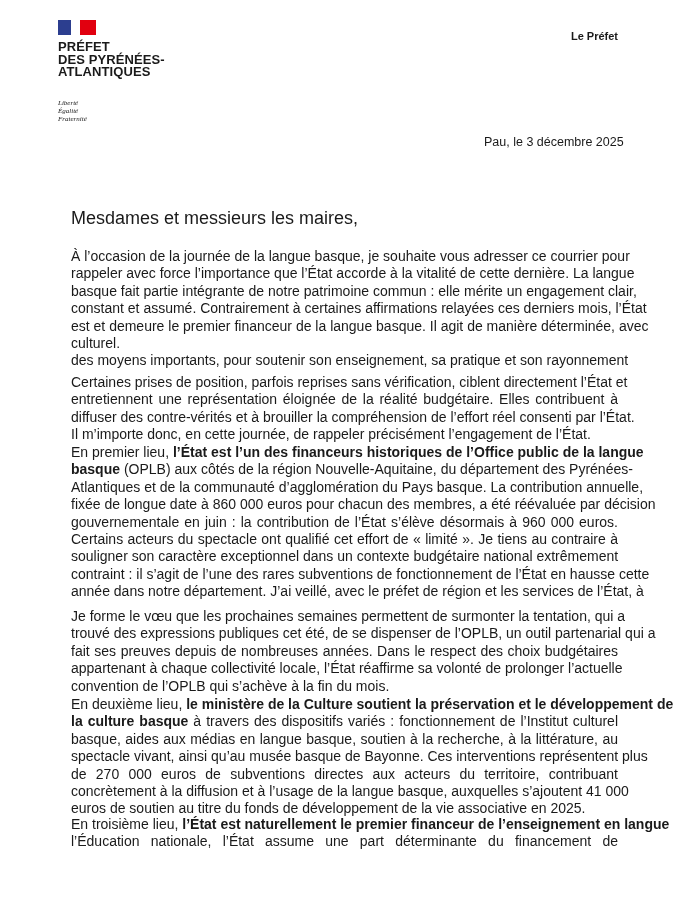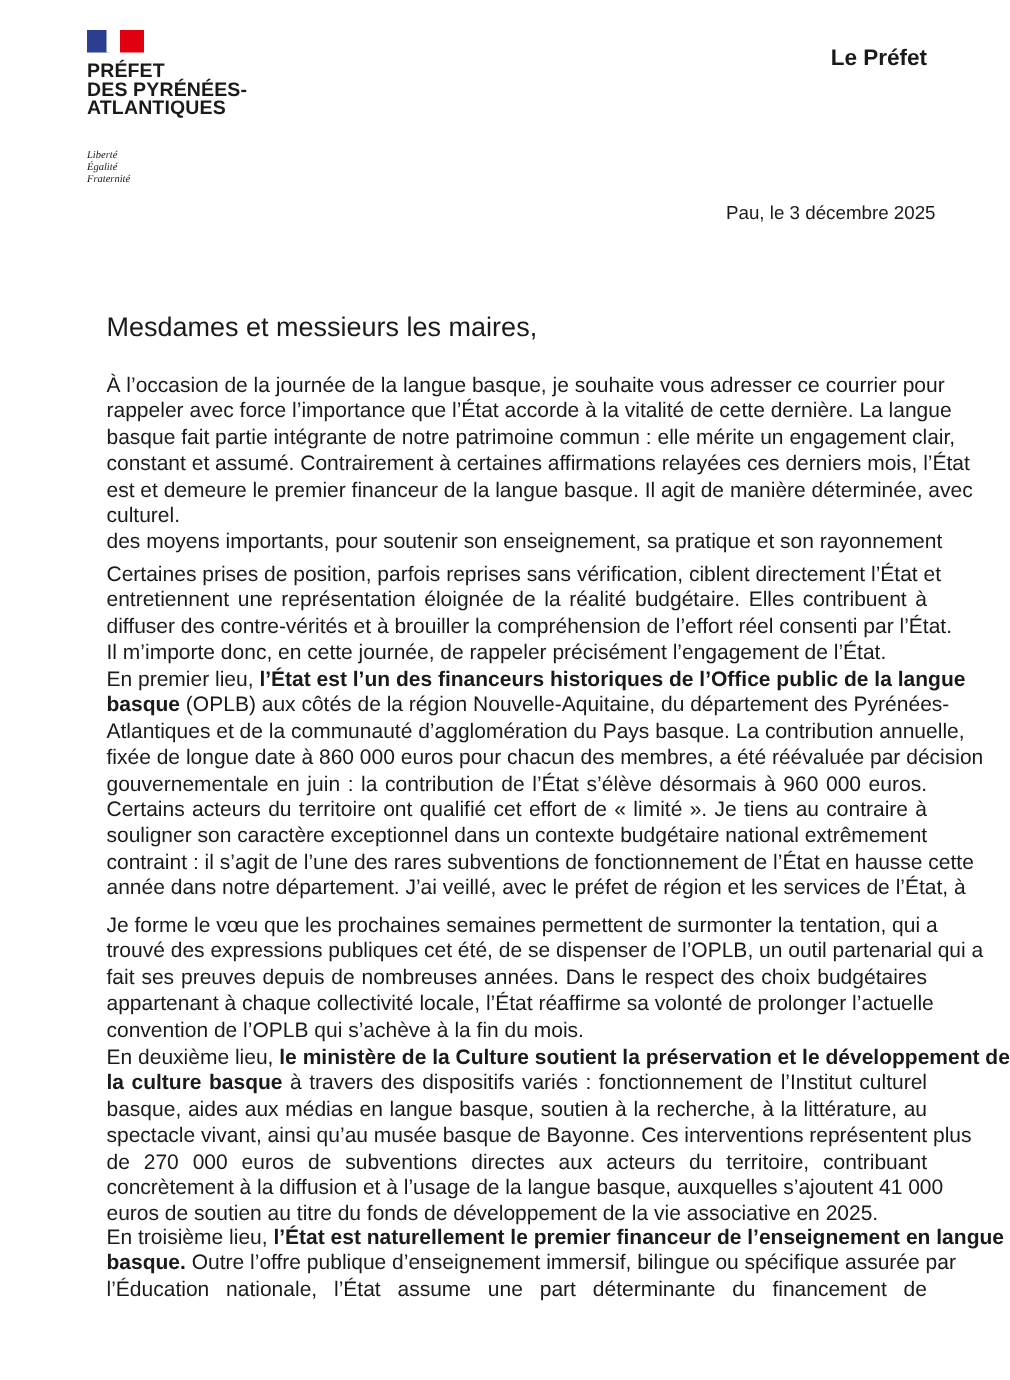--- a/index.html
+++ b/index.html
@@ -18,21 +18,21 @@
     font-size: 13px; line-height: 12.5px; letter-spacing: 0.1px;
     color: #1a1a1a; margin-top: 6px; text-transform: uppercase;
   }
   .logo-title div { white-space: nowrap; }
   .motto {
     font-family: "Liberation Serif", serif; font-style: italic;
     font-size: 7px; line-height: 8px; margin-top: 20px; color: #1a1a1a;
   }
   .sender {
     position: absolute; right: 55px; top: 30px;
-    font-family: "Liberation Sans", sans-serif; font-weight: bold; font-size: 15px;
+    font-family: "Liberation Sans", sans-serif; font-weight: bold; font-size: 11px;
   }
   .place-date {
     position: absolute; left: 484px; top: 135px;
     font-family: "Liberation Sans", sans-serif; font-size: 12.5px;
   }
   .salutation {
     position: absolute; left: 71px; top: 208px;
     font-family: Liberation Sans, sans-serif; font-size: 18px;
   }
   .body-text {
@@ -91,21 +91,21 @@
 <div class="body-text" style="top:444px;">
   <span class="line">
     <span>En premier lieu, </span><span class="b">l’État est l’un des financeurs historiques de l’Office public de la langue</span>
   </span>
   <span class="line">
     <span class="b">basque</span><span> (</span><span class="i">OPLB</span><span>) aux côtés de la région Nouvelle-Aquitaine, du département des Pyrénées-</span>
   </span>
   <span class="line">Atlantiques et de la communauté d’agglomération du Pays basque. La contribution annuelle,</span>
   <span class="line">fixée de longue date à 860 000 euros pour chacun des membres, a été réévaluée par décision</span>
   <span class="line">gouvernementale en juin : la contribution de l’État s’élève désormais à 960 000 euros.</span>
-  <span class="line">Certains acteurs du territoire ont qualifié cet effort de « limité ». Je tiens au contraire à</span>
+  <span class="line">Certains acteurs du spectacle ont qualifié cet effort de « limité ». Je tiens au contraire à</span>
   <span class="line">souligner son caractère exceptionnel dans un contexte budgétaire national extrêmement</span>
   <span class="line">contraint : il s’agit de l’une des rares subventions de fonctionnement de l’État en hausse cette</span>
   <span class="line">année dans notre département. J’ai veillé, avec le préfet de région et les services de l’État, à</span>
 </div>
 
 <div class="body-text" style="top:608px;">
   <span class="line">Je forme le vœu que les prochaines semaines permettent de surmonter la tentation, qui a</span>
   <span class="line">trouvé des expressions publiques cet été, de se dispenser de l’OPLB, un outil partenarial qui a</span>
   <span class="line">fait ses preuves depuis de nombreuses années. Dans le respect des choix budgétaires</span>
   <span class="line">appartenant à chaque collectivité locale, l’État réaffirme sa volonté de prolonger l’actuelle</span>
@@ -123,17 +123,14 @@
   <span class="line">spectacle vivant, ainsi qu’au musée basque de Bayonne. Ces interventions représentent plus</span>
   <span class="line">de 270 000 euros de subventions directes aux acteurs du territoire, contribuant</span>
   <span class="line">concrètement à la diffusion et à l’usage de la langue basque, auxquelles s’ajoutent 41 000</span>
   <span class="line last">euros de soutien au titre du fonds de développement de la vie associative en 2025.</span>
 </div>
 
 <div class="body-text" style="top:816px;">
   <span class="line">
     <span>En troisième lieu, </span><span class="b">l’État est naturellement le premier financeur de l’enseignement en langue</span>
   </span>
-  <span class="line">
-    <span class="b">basque.</span><span> Outre l’offre publique d’enseignement immersif, bilingue ou spécifique assurée par</span>
-  </span>
   <span class="line">l’Éducation nationale, l’État assume une part déterminante du financement de</span>
 </div>
 
 </body></html>

